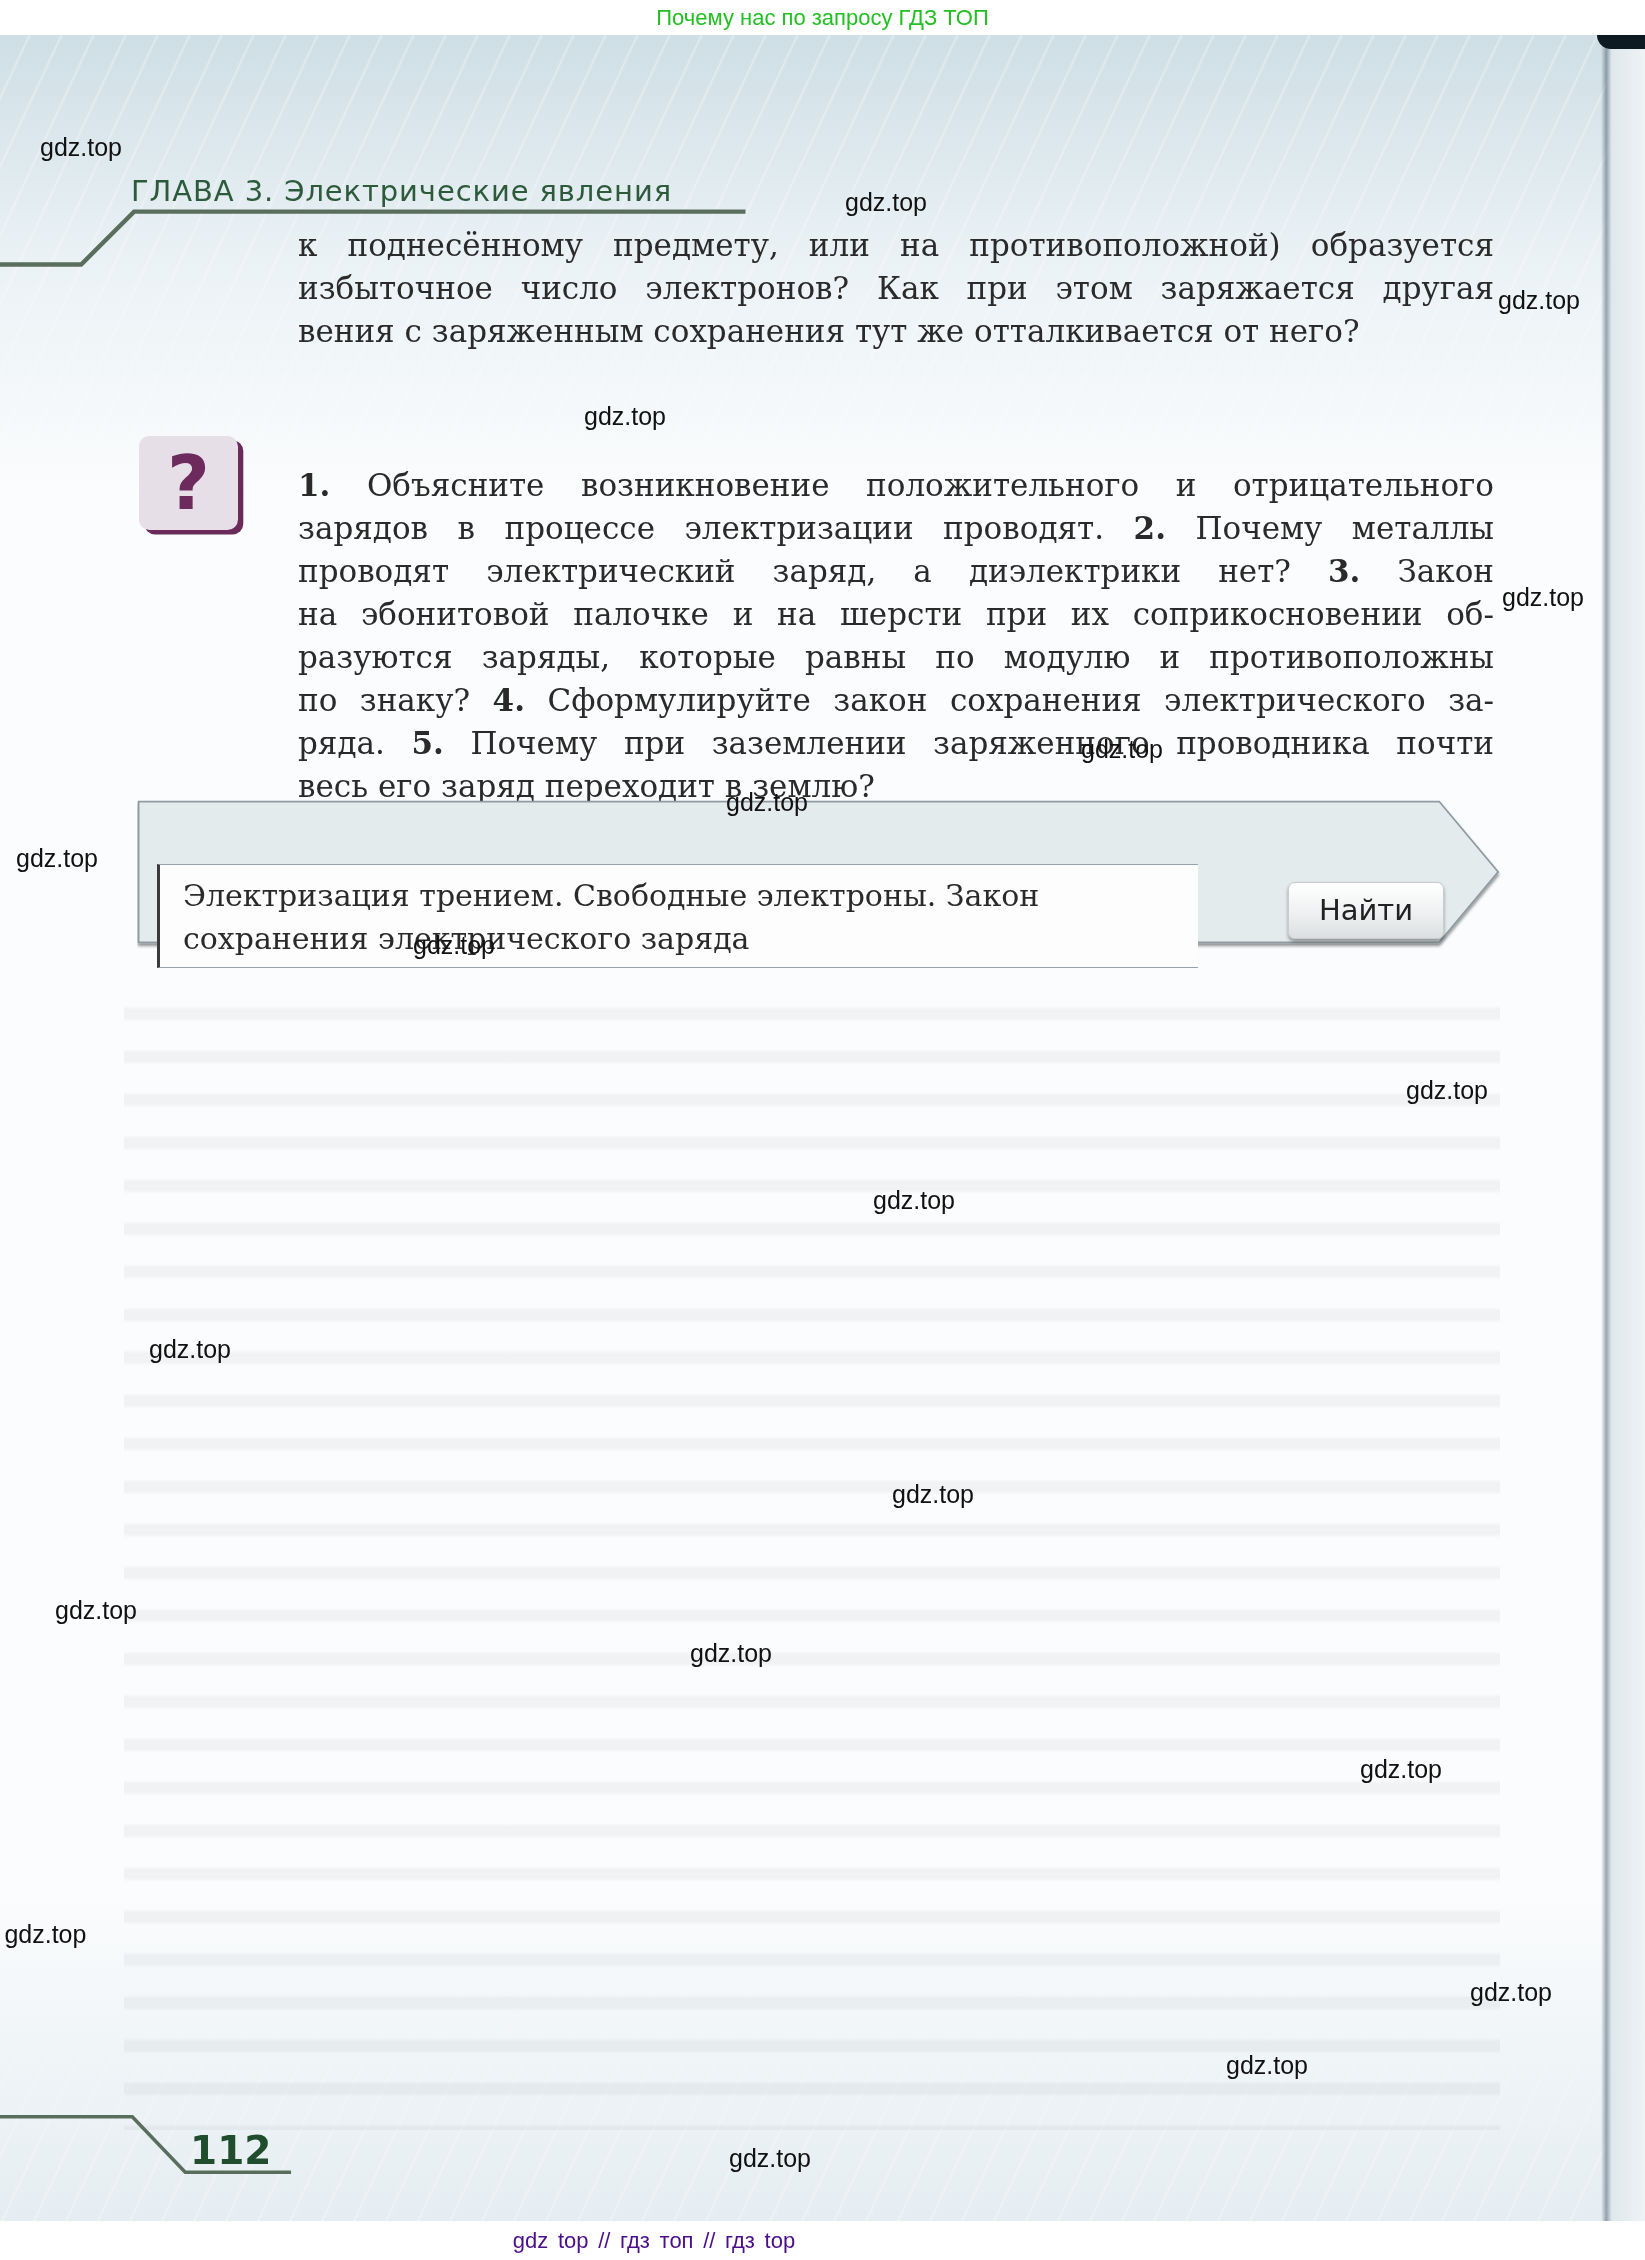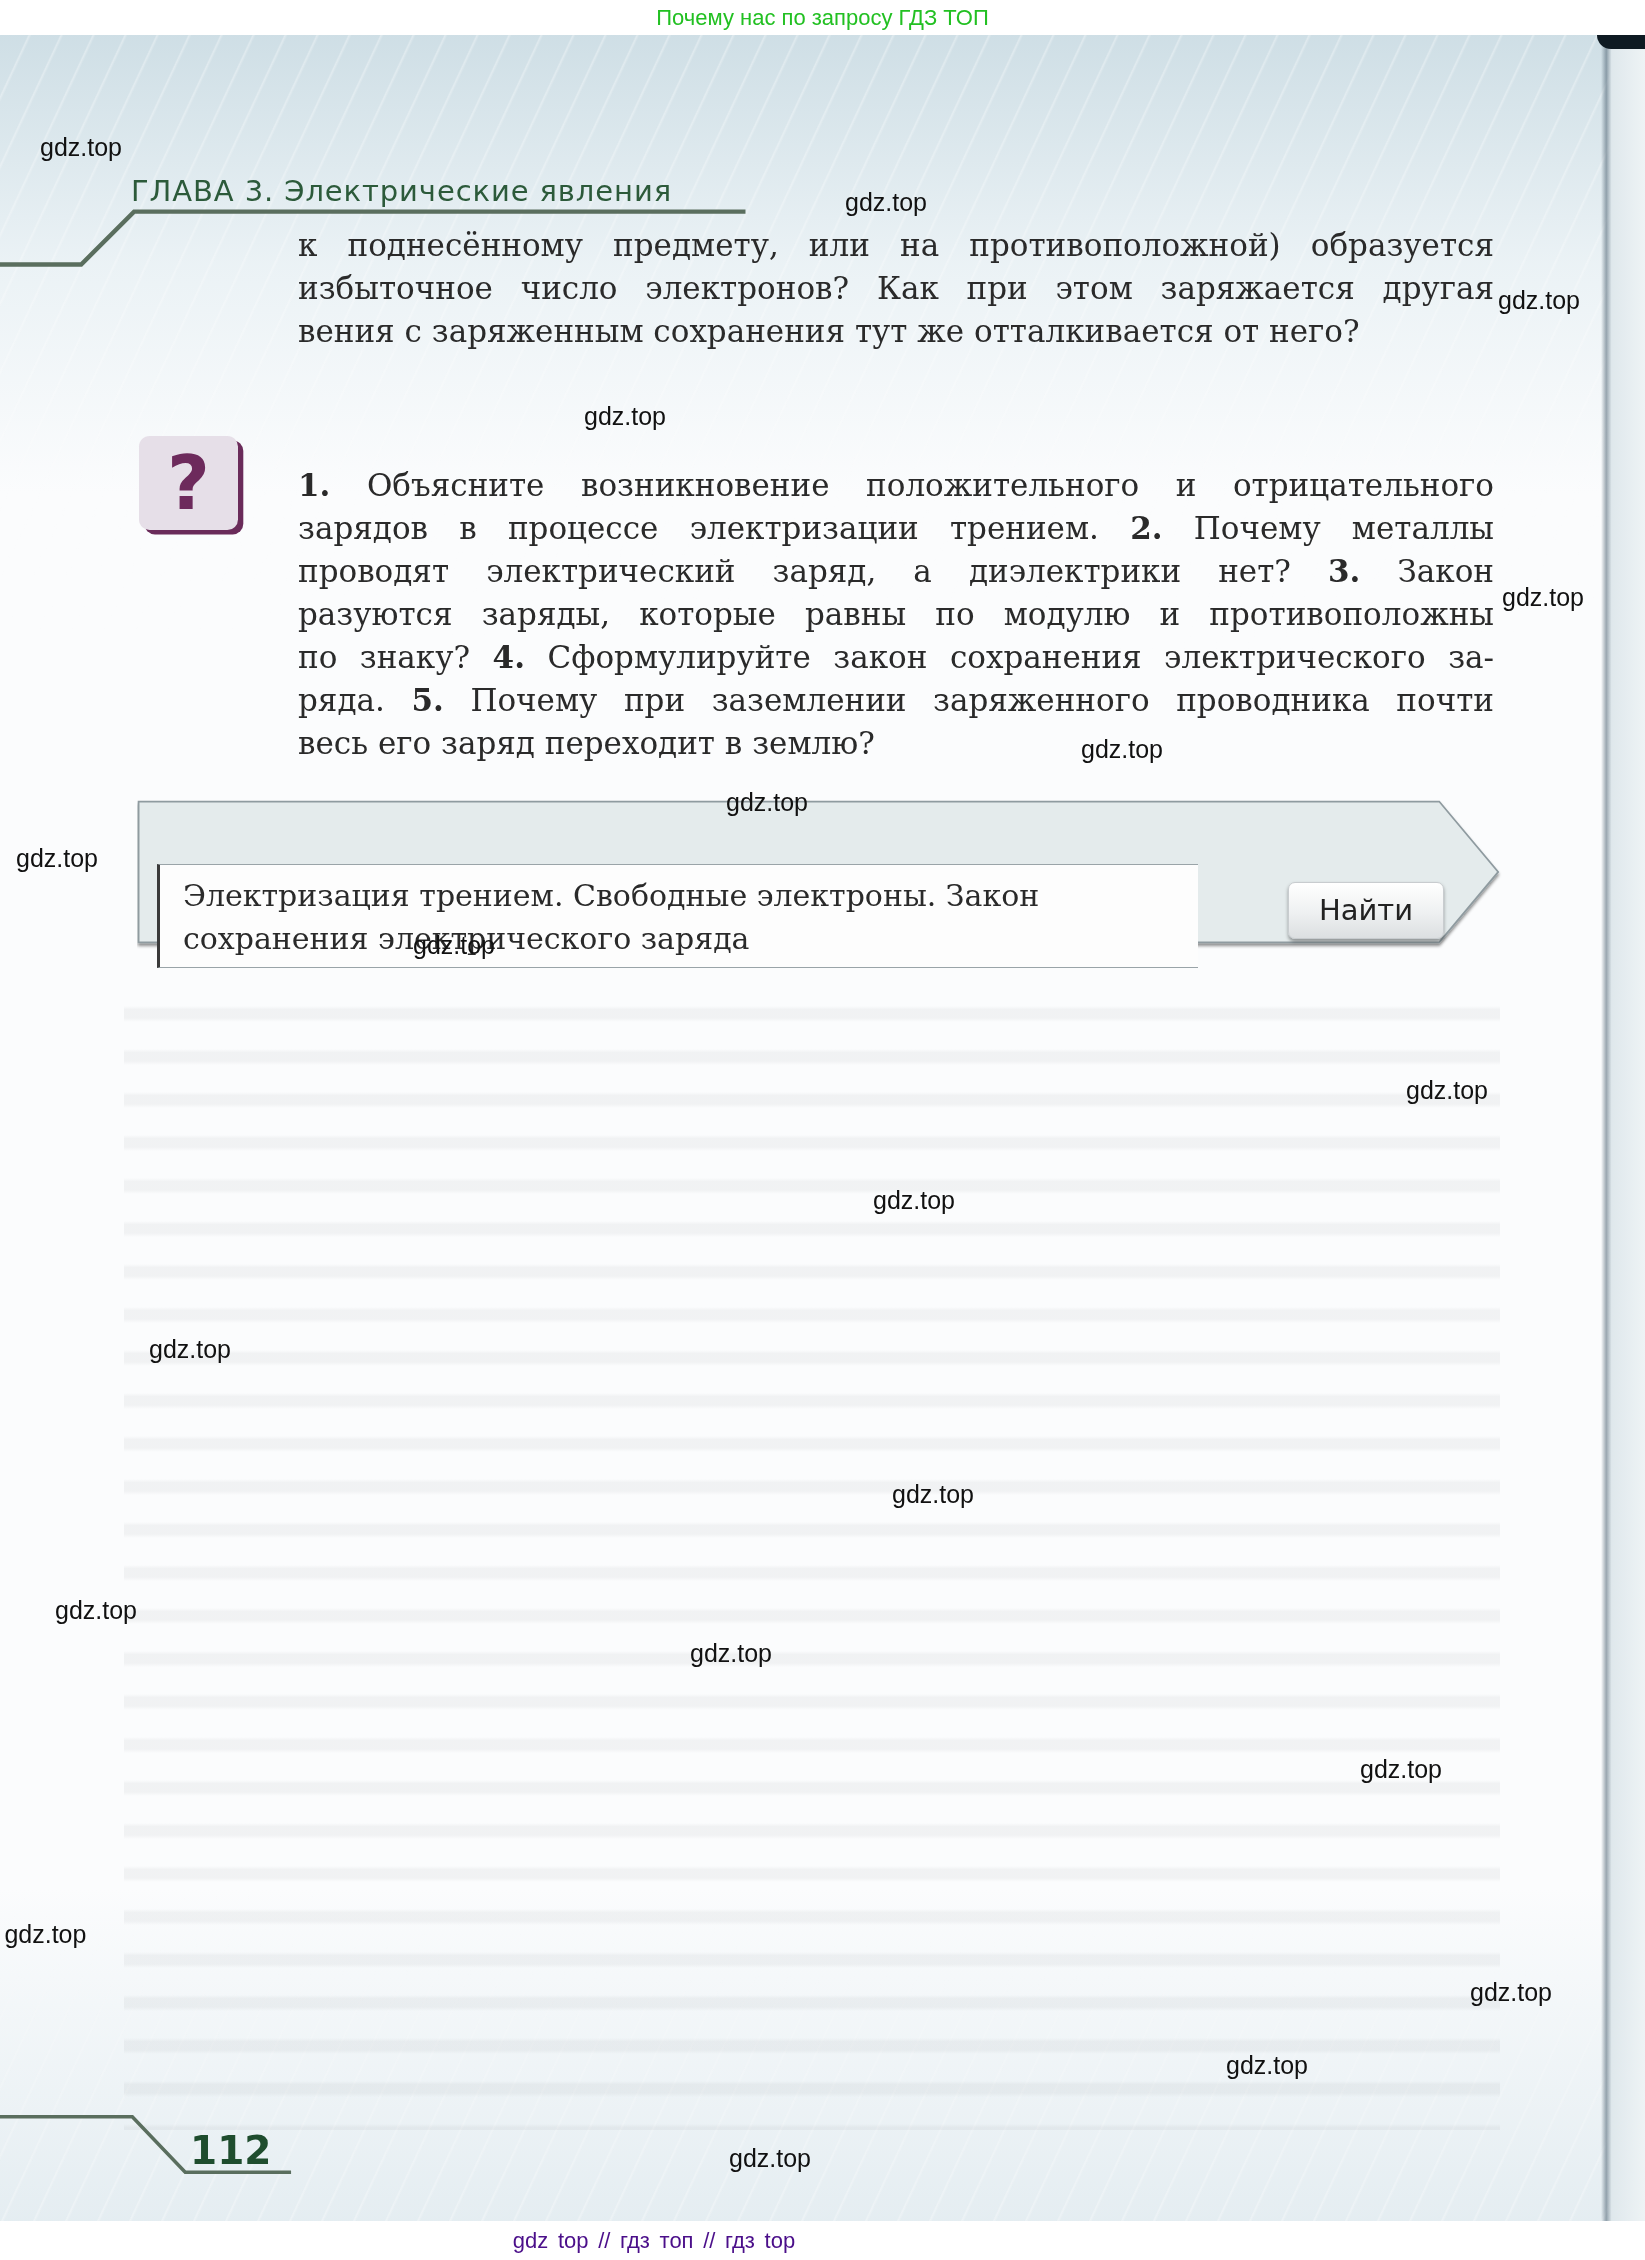--- a/index.html
+++ b/index.html
@@ -130,22 +130,23 @@
     <span class="line">избыточное число электронов? Как при этом заряжается другая</span>
     <span class="line last">вения с заряженным сохранения тут же отталкивается от него?</span>
   </div>
 
   <div class="question-icon">
     <span>?</span>
   </div>
 
   <div class="questions">
     <span class="line"><b>1.</b> <span>Объясните возникновение положительного и отрицательного</span></span>
-    <span class="line"><span>зарядов в процессе электризации трением. </span><b>2.</b><span> Почему металлы</span></span>
+    <span class="line"><span>зарядов в процессе электризации проводят. </span><b>2.</b><span> Почему металлы</span></span>
     <span class="line"><span>проводят электрический заряд, а диэлектрики нет? </span><b>3.</b><span> Закон</span></span>
+    <span class="line"><span>на эбонитовой палочке и на шерсти при их соприкосновении об-</span></span>
     <span class="line"><span>разуются заряды, которые равны по модулю и противоположны</span></span>
     <span class="line"><span>по знаку? </span><b>4.</b><span> Сформулируйте закон сохранения электрического за-</span></span>
     <span class="line"><span>ряда. </span><b>5.</b><span> Почему при заземлении заряженного проводника почти</span></span>
     <span class="line last"><span>весь его заряд переходит в землю?</span></span>
   </div>
 
   <div class="search-strip">
     <svg width="1376" height="154" viewBox="0 0 1560 175">
       <defs>
         <filter id="sh" x="-5%" y="-20%" width="110%" height="140%">

